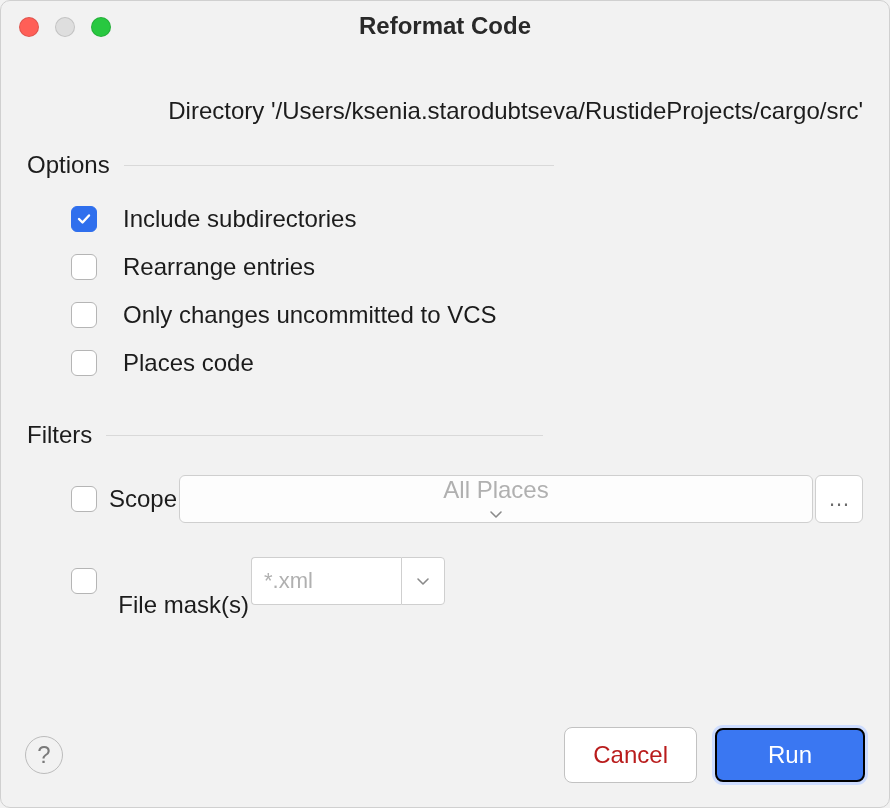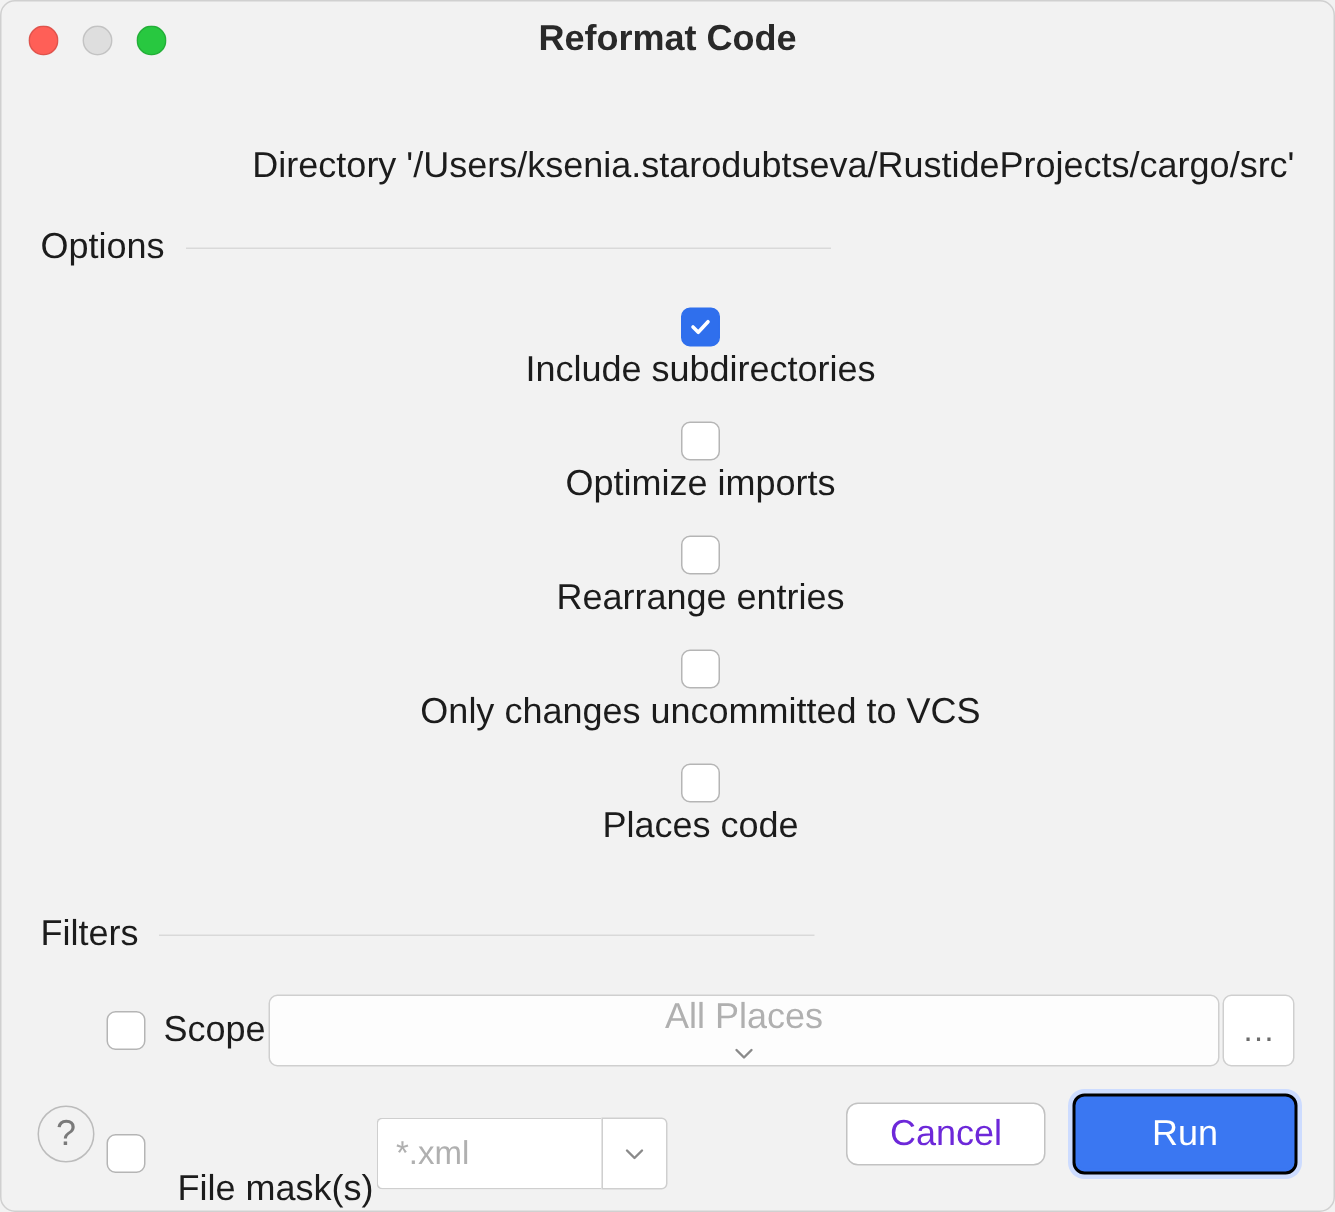--- a/index.html
+++ b/index.html
@@ -65,22 +65,21 @@
     flex: 0 0 430px;
     height: 1px;
     background: #d9d9d9;
     margin-left: 14px;
   }
   .filters-line { flex: 0 0 437px; }
   .option-row {
     display: flex;
     align-items: center;
     padding: 10px 0 10px 44px;
-    gap: 2px;
-    flex-direction: column;
+    gap: 26px;
   }
   .checkbox {
     width: 26px; height: 26px;
     border-radius: 6px;
     border: 1.5px solid #b5b5b5;
     background: #fff;
     display: inline-flex;
     align-items: center; justify-content: center;
     flex-shrink: 0;
     cursor: pointer;
@@ -165,27 +164,27 @@
     border: 1.5px solid #bcbcbc;
     border-radius: 50%;
     display: inline-flex; align-items: center; justify-content: center;
     color: #7a7a7a;
     font-size: 24px;
     cursor: pointer;
     background: transparent;
   }
   .footer-spacer { flex: 1; }
   .btn {
-    height: 42px;
+    height: 56px;
     padding: 0 28px;
     border: 1px solid #c2c2c2;
     background: #fff;
     border-radius: 8px;
     font-size: 24px;
-    color: #6d28d9;
+    color: #b91c1c;
     display: inline-flex; align-items: center; justify-content: center;
     cursor: pointer;
   }
   .btn + .btn { margin-left: 18px; }
   .btn.primary {
     background: #3a77f2;
     border: 2px solid #000000;
     box-shadow: 0 0 0 2px #3a77f2 inset, 0 0 0 3px #cddcff;
     color: #fff;
     min-width: 150px;
@@ -217,26 +216,20 @@
 
     <div class="option-row">
       <span class="checkbox checked">
         <svg viewBox="0 0 16 16">
             <path d="M3 8 L6.5 11.5 L13 4.5" stroke="#fff" stroke-width="2.4" fill="none" stroke-linecap="round" stroke-linejoin="round"></path>
           </svg>
       </span>
       <span class="option-label">Include subdirectories</span>
     </div>
 
-    <div class="option-row">
-      <span class="checkbox">
-        
-      </span>
-      <span class="option-label">Optimize imports</span>
-    </div>
 
     <div class="option-row">
       <span class="checkbox">
         
       </span>
       <span class="option-label">Rearrange entries</span>
     </div>
 
     <div class="option-row">
       <span class="checkbox">

